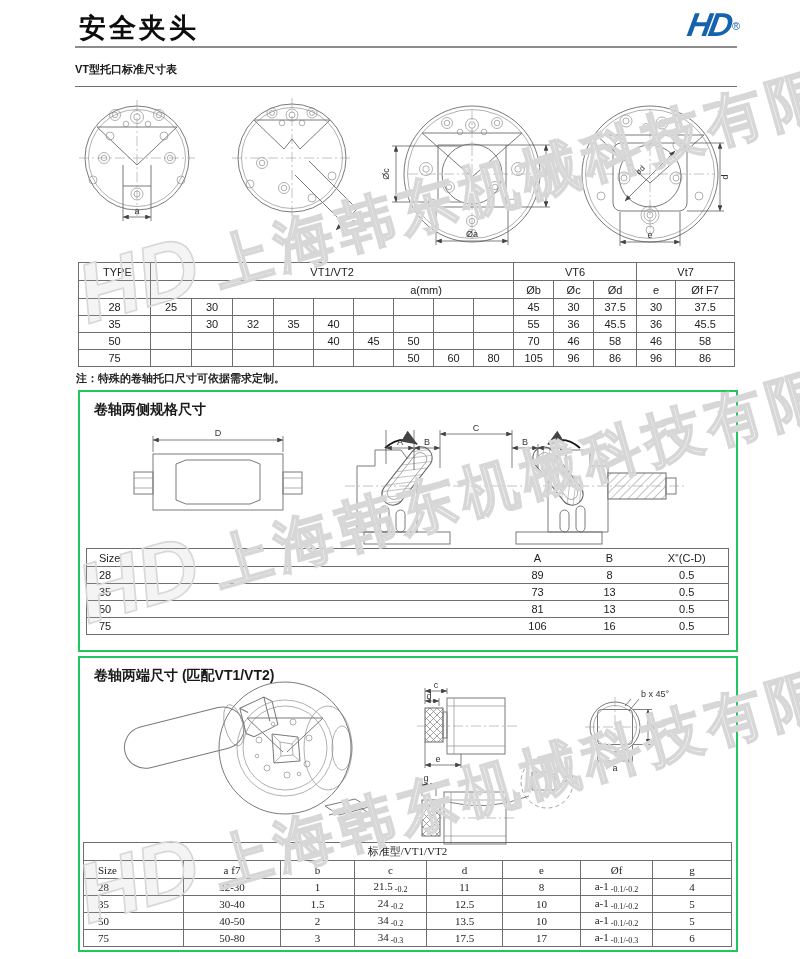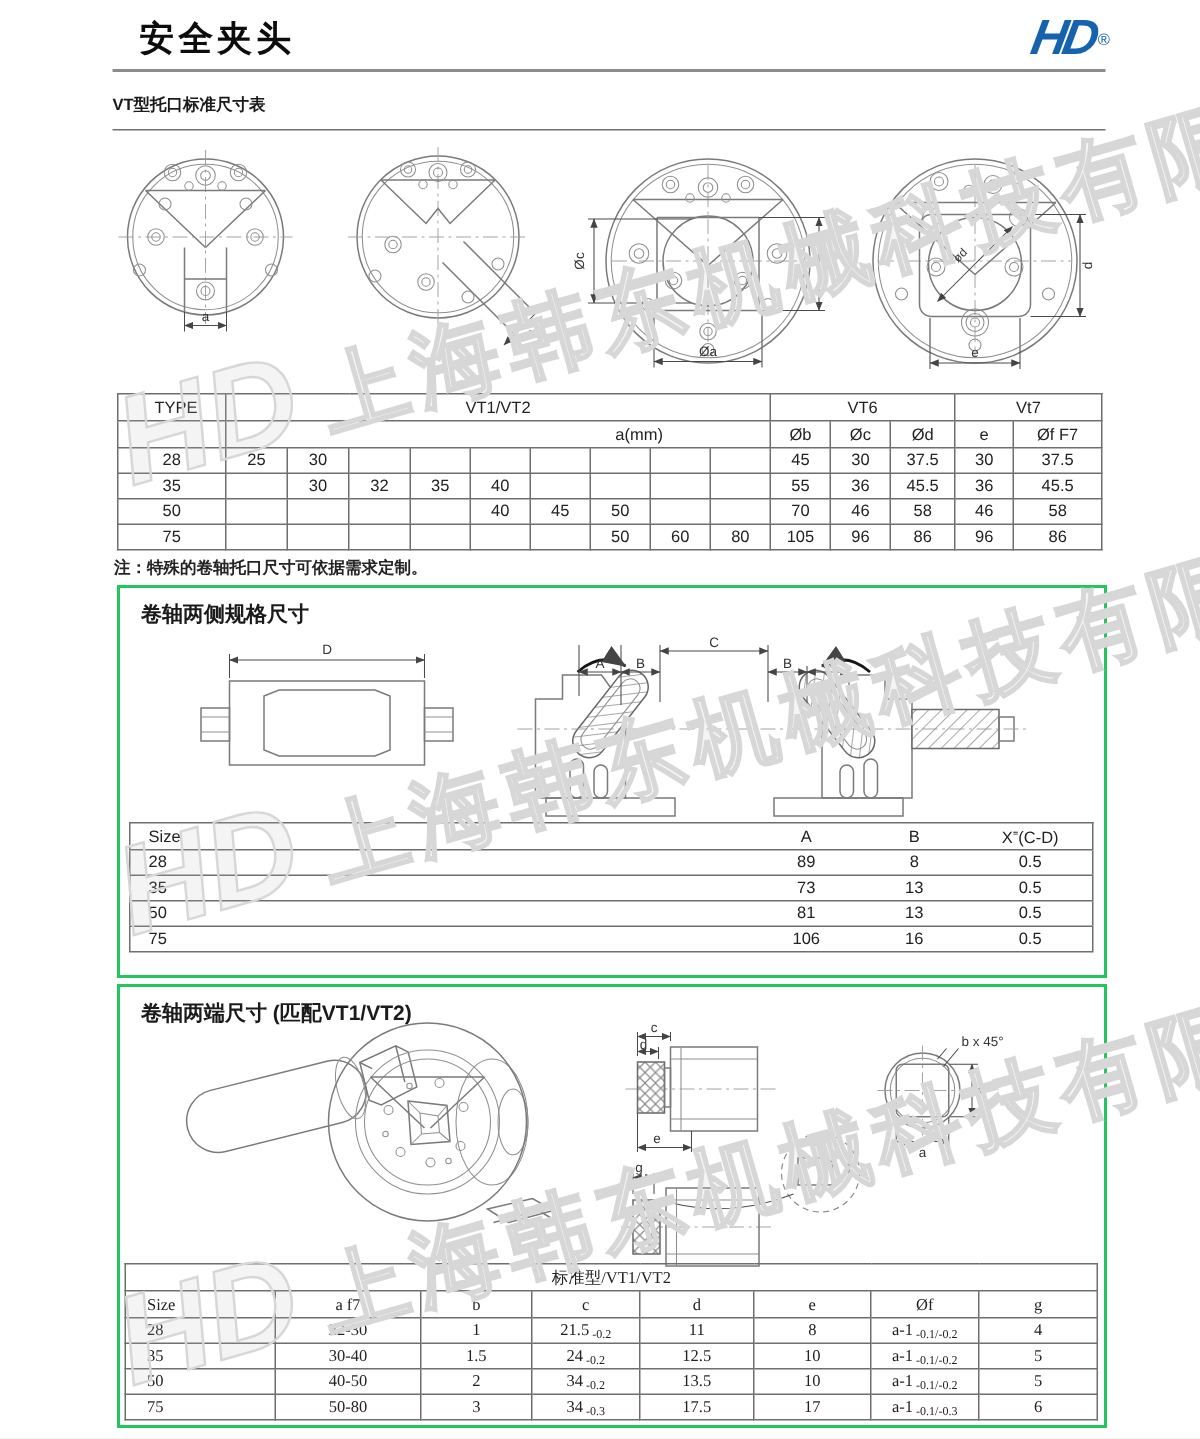--- a/index.html
+++ b/index.html
@@ -1,19 +1,19 @@
 <!DOCTYPE html>
 <html><head>
 <meta charset="utf-8">
 <style>
   html,body{margin:0;padding:0;background:#e9e9e9;}
   .page{position:relative;width:800px;height:959px;background:#ffffff;overflow:hidden;
         font-family:"Liberation Sans",sans-serif;color:#1a1a1a;margin:0 auto;}
   
-  .main-title{position:absolute;left:93px;top:10px;font-size:23px;font-weight:bold;letter-spacing:3px;color:#0d0d0d;}
+  .main-title{position:absolute;left:79px;top:10px;font-size:27px;font-weight:bold;letter-spacing:3px;color:#0d0d0d;}
   .rule1{position:absolute;left:75px;top:46px;width:662px;height:2px;background:#8c8c8c;}
   .hd-logo{position:absolute;right:60px;top:6px;}
   .hd-text{display:inline-block;font-style:italic;font-weight:bold;font-size:33px;color:#1563ae;
            letter-spacing:-3px;transform:skewX(-10deg);}
   .hd-reg{font-size:11px;color:#1563ae;vertical-align:super;margin-left:2px;}
   .sec1-heading{position:absolute;left:75px;top:62px;font-size:11px;font-weight:bold;}
   .rule2{position:absolute;left:75px;top:86px;width:662px;height:1px;background:#6f6f6f;}
   
   svg{position:absolute;}
   .ol{fill:none;stroke:#7a7a7a;stroke-width:1;}

